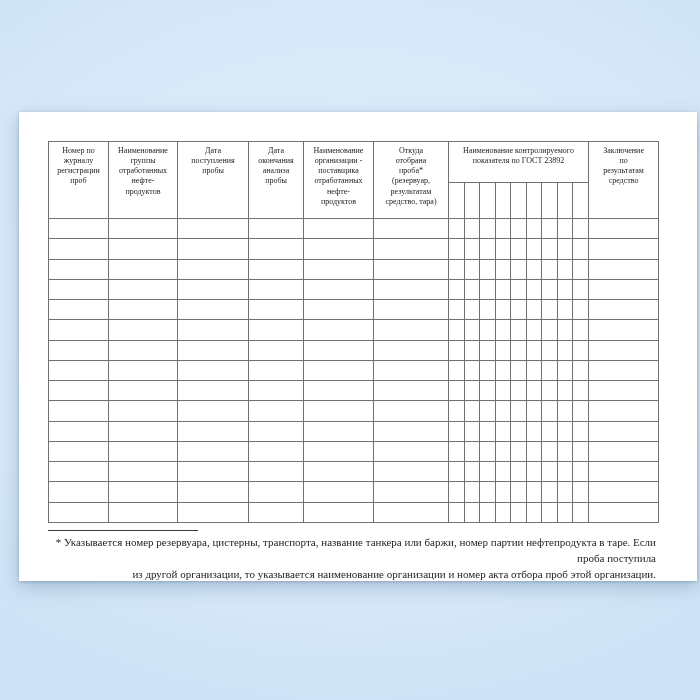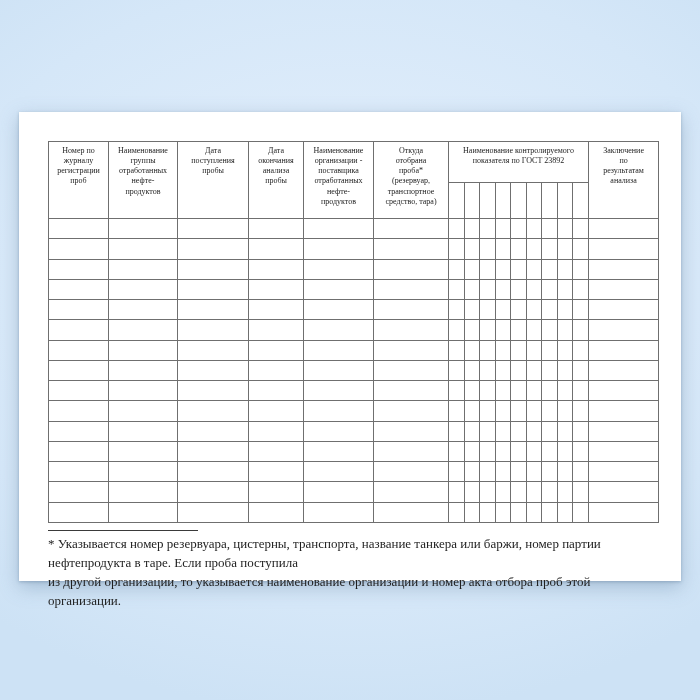--- a/index.html
+++ b/index.html
@@ -16,20 +16,21 @@
     font-family: "Liberation Serif", "DejaVu Serif", serif;
   }
   .page {
     position: absolute;
     left: 19px;
     top: 112px;
     width: 662px;
     height: 469px;
     background: #ffffff;
     box-shadow: 0 1px 3px rgba(70,100,130,0.35), 0 6px 18px rgba(80,115,150,0.35);
+    padding-left: 16px;
   }
   table.form-table {
     position: absolute;
     left: 29px;
     top: 29px;
     width: 610px;
     border-collapse: collapse;
     table-layout: fixed;
   }
   .form-table th, .form-table td {
@@ -57,24 +58,25 @@
     left: 29px;
     top: 418px;
     width: 150px;
     border-top: 1px solid #3a3a3a;
   }
   .footnote {
     position: absolute;
     left: 29px;
     top: 423px;
     width: 608px;
-    font-size: 13px;
+    font-size: 11px;
     line-height: 1.45;
     color: #1e1e1e;
     white-space: pre-line;
+    text-align: right;
   }
 </style>
 </head>
 <body>
 
 <div class="page">
   <table class="form-table">
     <colgroup>
       <col style="width:60px">
         <col style="width:69px">
@@ -114,28 +116,28 @@
         <th rowspan="2">Наименование
 организации -
 поставщика
 отработанных
 нефте-
 продуктов</th>
         <th rowspan="2">Откуда
 отобрана
 проба*
 (резервуар,
-транспортное
+результатам
 средство, тара)</th>
         <th colspan="9">Наименование контролируемого
 показателя по ГОСТ 23892</th>
         <th rowspan="2">Заключение
 по
 результатам
-анализа</th>
+средство</th>
       </tr>
       <tr class="head-sub" id="subhead-row">
           <th></th>
           <th></th>
           <th></th>
           <th></th>
           <th></th>
           <th></th>
           <th></th>
           <th></th>

